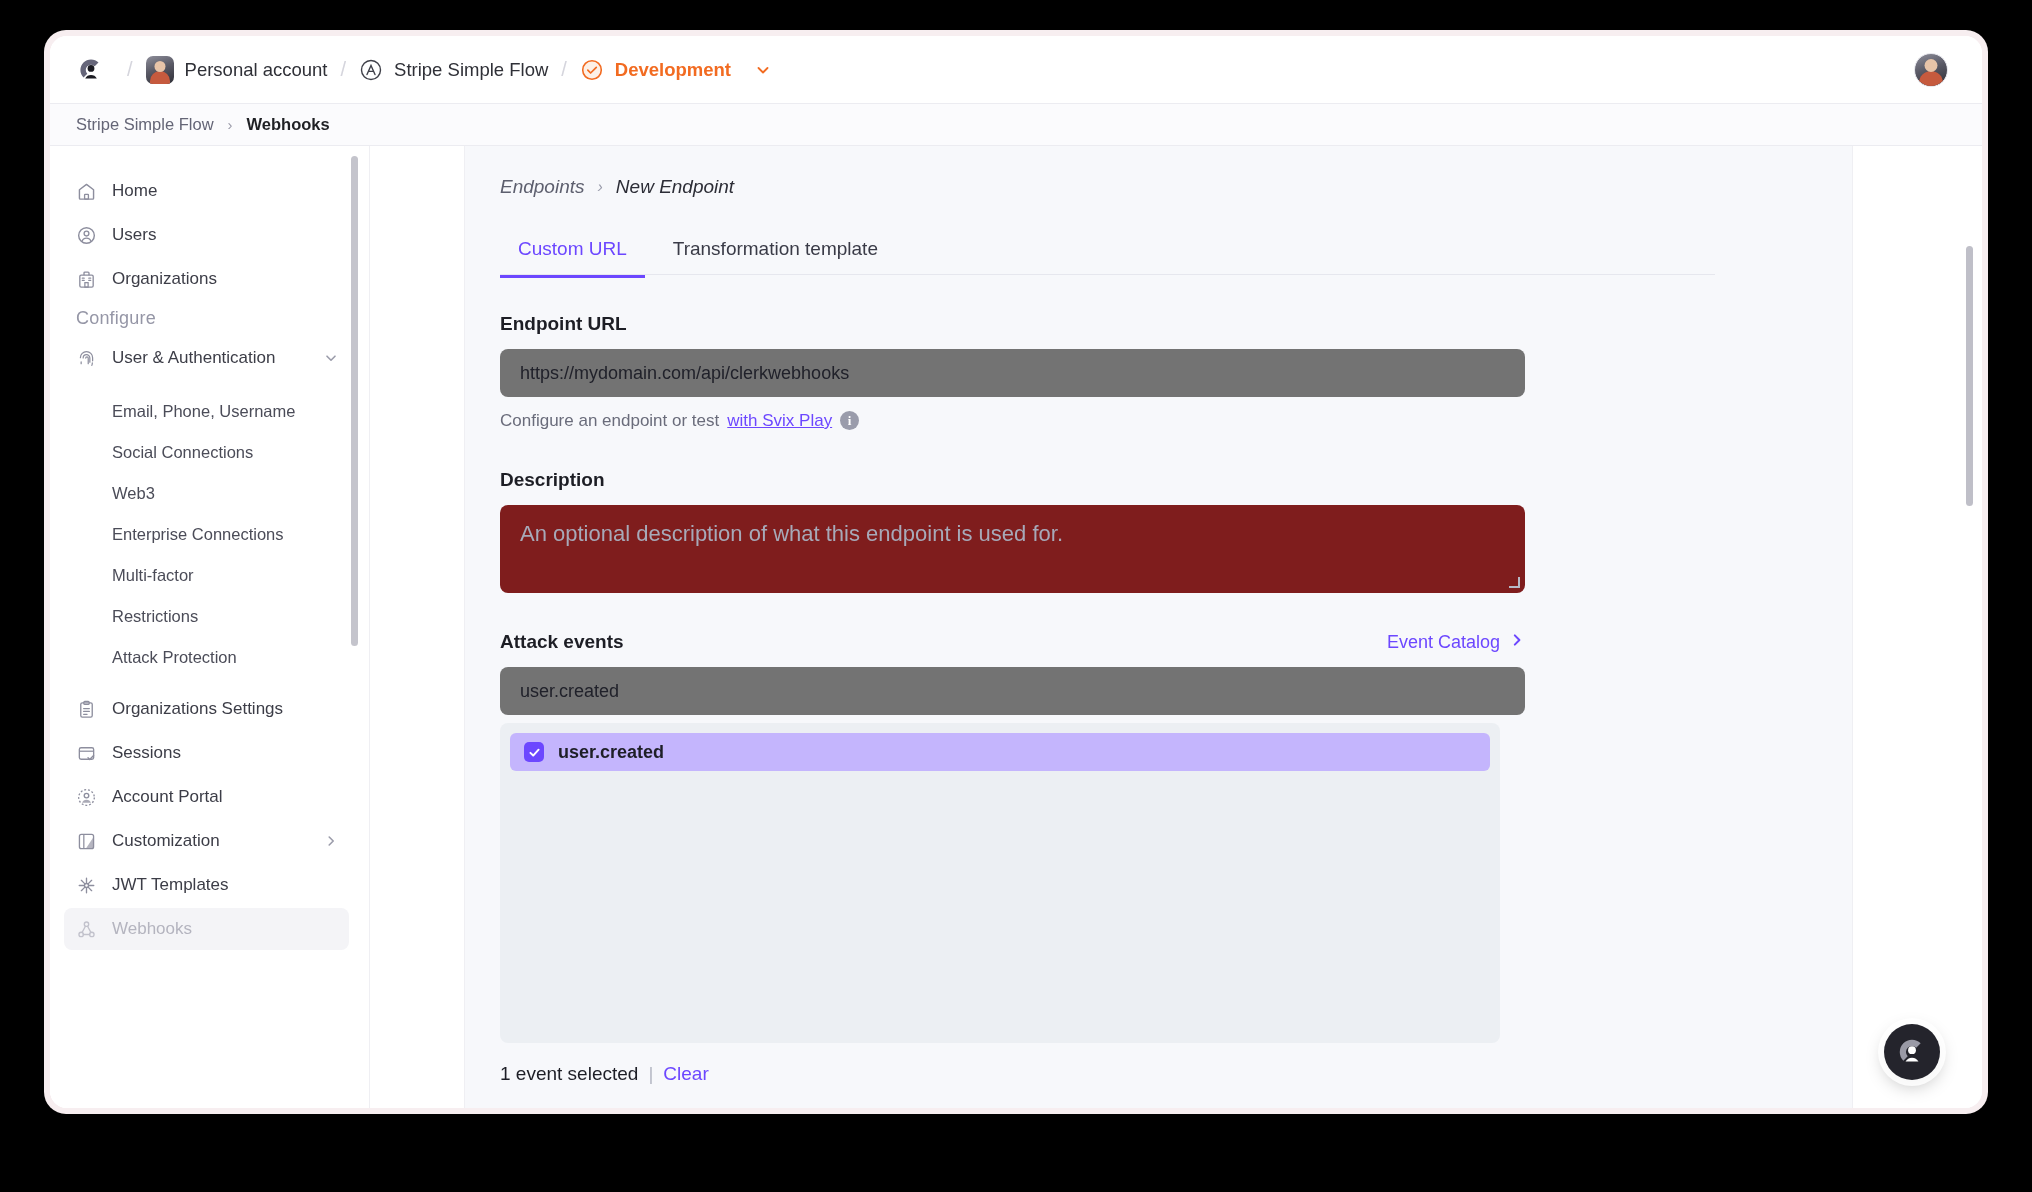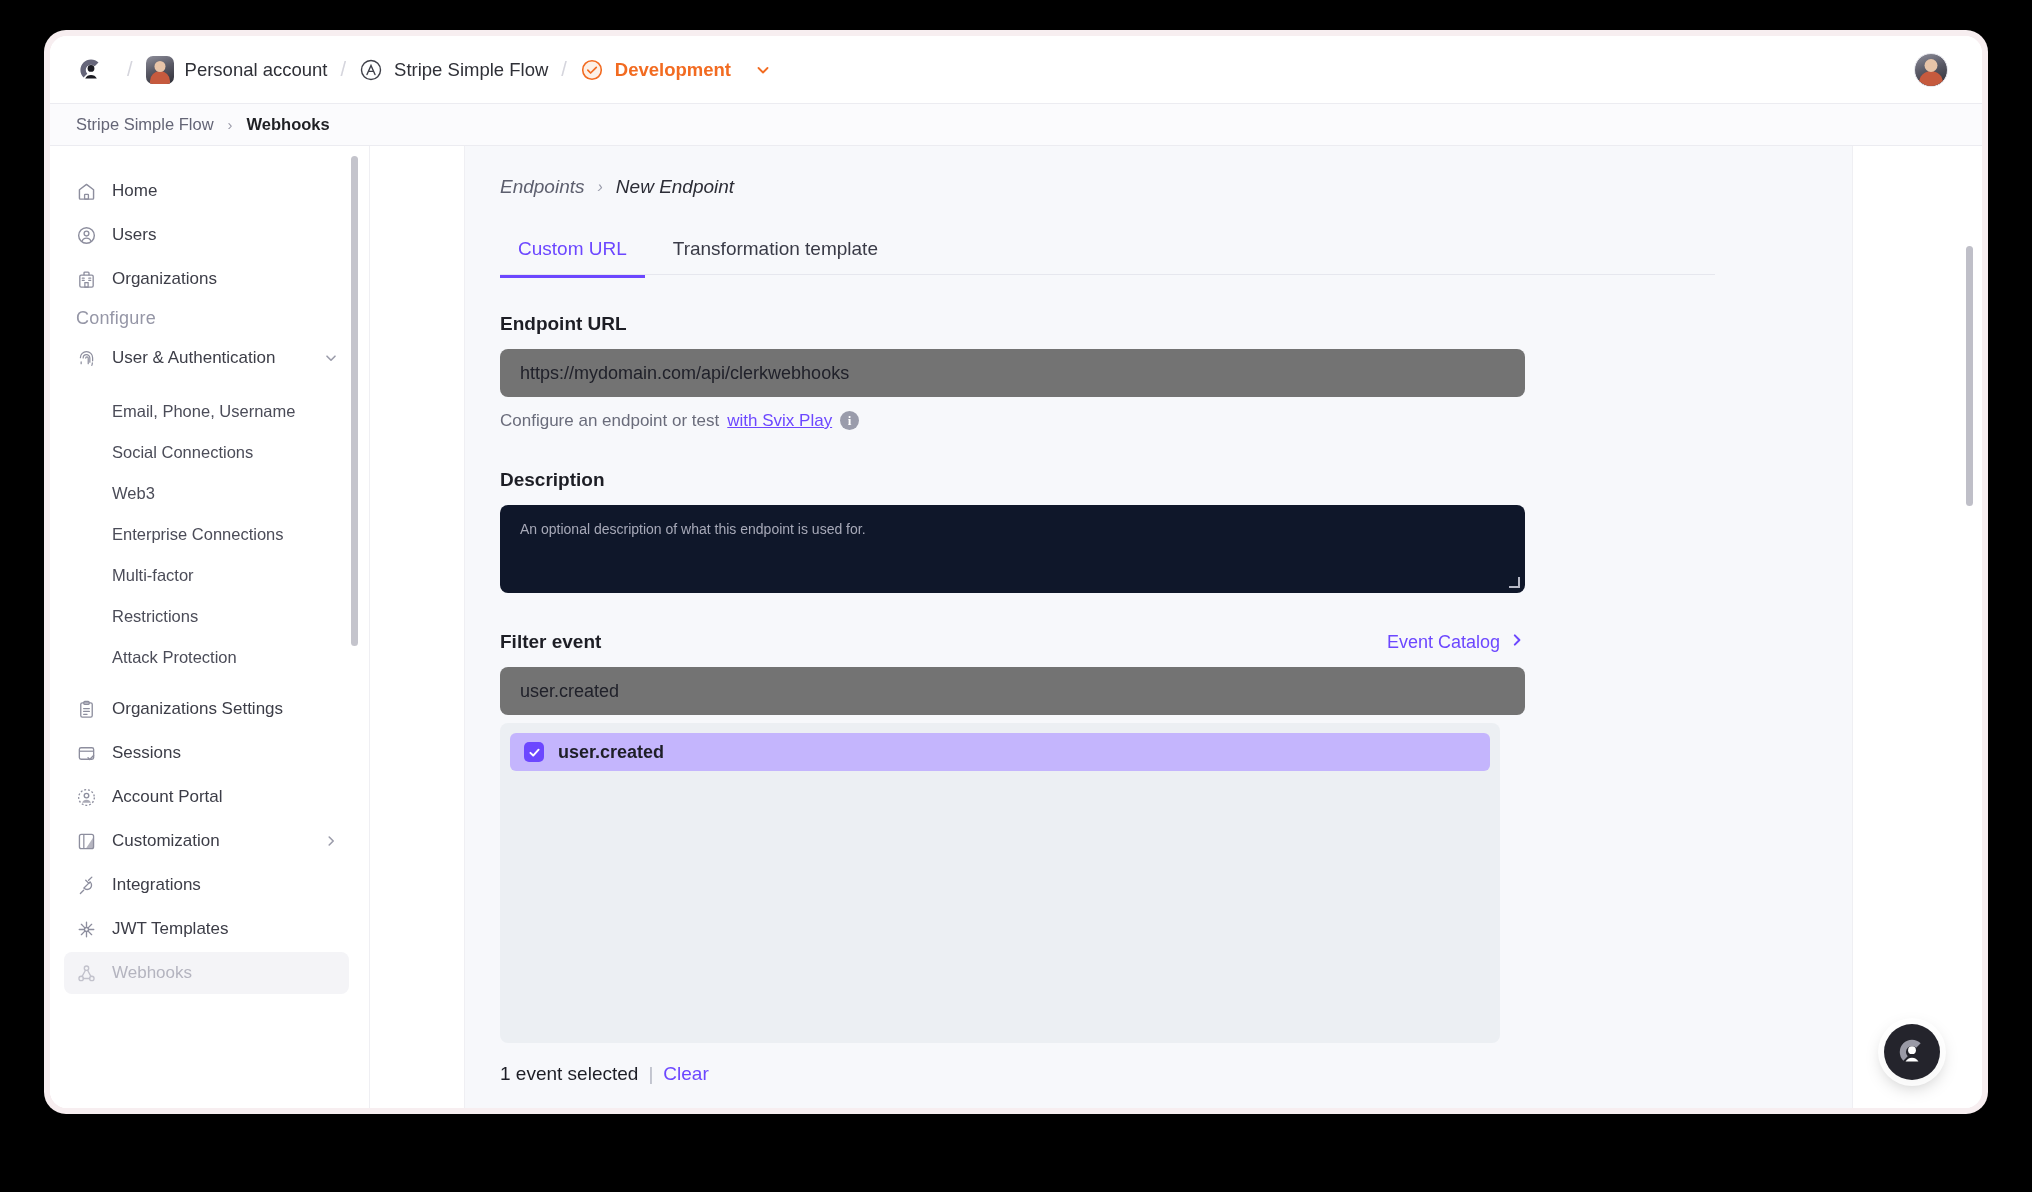--- a/index.html
+++ b/index.html
@@ -285,24 +285,24 @@
     color: #ffffff;
     font-size: 13px;
     font-weight: 700;
     display: inline-flex;
     align-items: center; justify-content: center;
     font-family: "Liberation Serif", serif;
   }
   .textarea-box {
     width: 1025px;
     height: 88px;
-    background: #0f172a;
+    background: #7f1d1d;
     border-radius: 8px;
     padding: 16px 20px;
-    font-size: 14px;
+    font-size: 22px;
     color: #a7a9b8;
     position: relative;
   }
   .textarea-box::after {
     content: "";
     position: absolute;
     right: 5px; bottom: 5px;
     width: 9px; height: 9px;
     border-right: 2px solid #b7b9c6;
     border-bottom: 2px solid #b7b9c6;
@@ -580,30 +580,20 @@
                 </svg>
             </span>
             <span>Customization</span>
             <span class="expand">
               <svg width="16" height="16" viewBox="0 0 16 16">
                   <path d="M6.2 4 10.2 8 6.2 12" fill="none" stroke="currentColor" stroke-width="1.6" stroke-linecap="round" stroke-linejoin="round"></path>
                 </svg>
             </span>
           </div>
 
-          <div class="nav-item">
-            <span class="ico">
-              <svg width="21" height="21" viewBox="0 0 22 22">
-                  <path d="M14.8 7.2a4.6 4.6 0 1 1-6.5 6.5Z" fill="none" stroke="currentColor" stroke-width="1.4"></path>
-                  <path d="M13.2 5.6 16.6 2.2M4.6 19.4 8 16" stroke="currentColor" stroke-width="1.4" stroke-linecap="round"></path>
-                  <path d="M10.2 5.4 13.6 8.8" stroke="currentColor" stroke-width="1.4" stroke-linecap="round"></path>
-                </svg>
-            </span>
-            <span>Integrations</span>
-          </div>
 
           <div class="nav-item">
             <span class="ico">
               <svg width="21" height="21" viewBox="0 0 22 22">
                   <g fill="none" stroke="currentColor" stroke-width="1.4" stroke-linecap="round">
                     <path d="M11 3.4v5.2M11 13.4v5.2M3.4 11h5.2M13.4 11h5.2M5.6 5.6l3.7 3.7M12.7 12.7l3.7 3.7M16.4 5.6l-3.7 3.7M9.3 12.7l-3.7 3.7"></path>
                   </g>
                   <circle cx="11" cy="11" r="2.1" fill="none" stroke="currentColor" stroke-width="1.4"></circle>
                 </svg>
             </span>
@@ -648,21 +638,21 @@
               <div class="helper">
                 <span>Configure an endpoint or test</span>
                 <a href="#">with Svix Play</a>
                 <span class="info-dot">i</span>
               </div>
 
               <div class="field-label">Description</div>
               <div class="textarea-box">An optional description of what this endpoint is used for.</div>
 
               <div class="row-between">
-                <div class="field-label">Filter event</div>
+                <div class="field-label">Attack events</div>
                 <div class="catalog-link">
                   <span>Event Catalog</span>
                   <span>
                     <svg width="16" height="16" viewBox="0 0 16 16">
                         <path d="M5.8 3.4 10.4 8 5.8 12.6" fill="none" stroke="#6c47ff" stroke-width="2" stroke-linecap="round" stroke-linejoin="round"></path>
                       </svg>
                   </span>
                 </div>
               </div>
 

